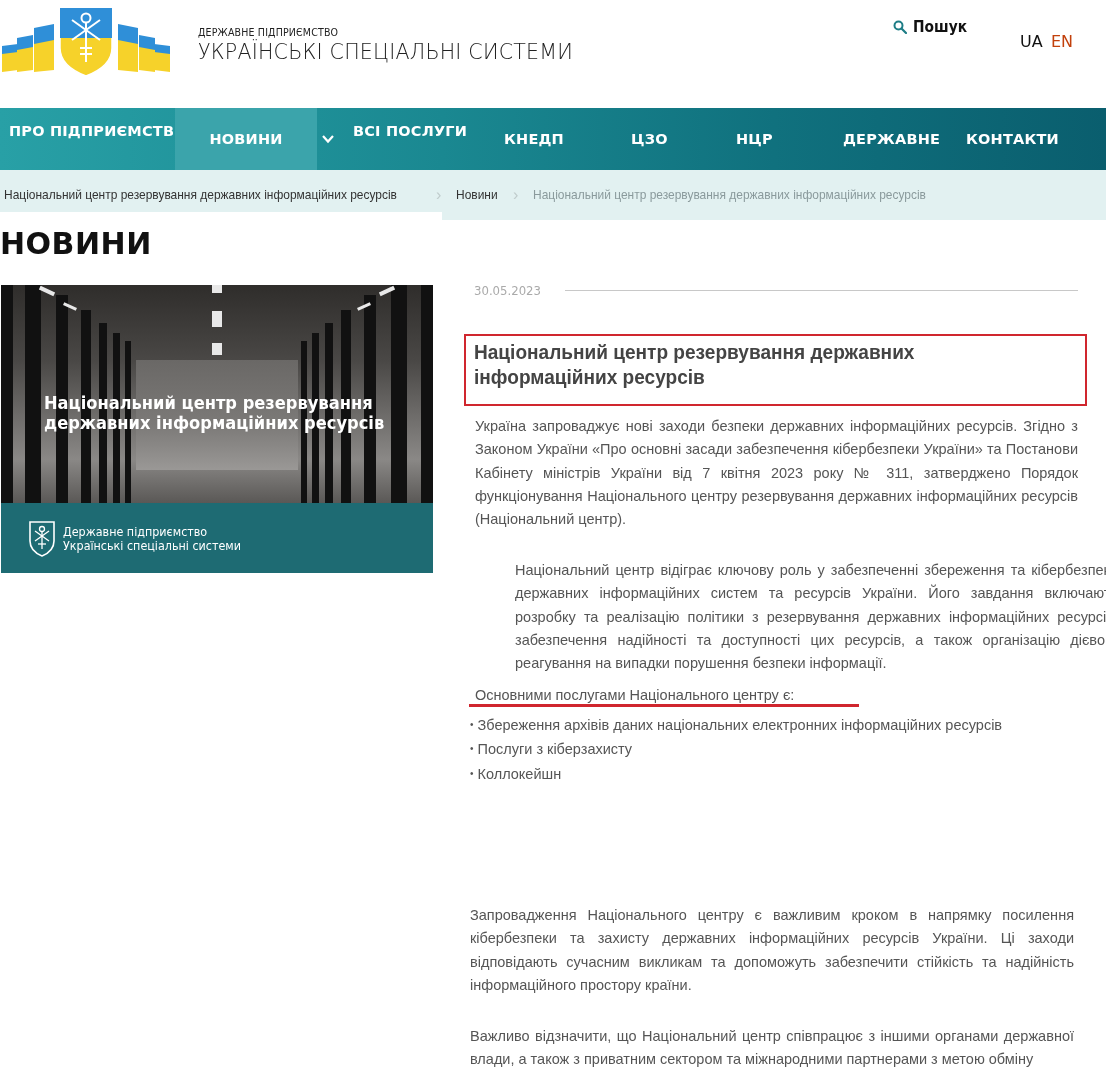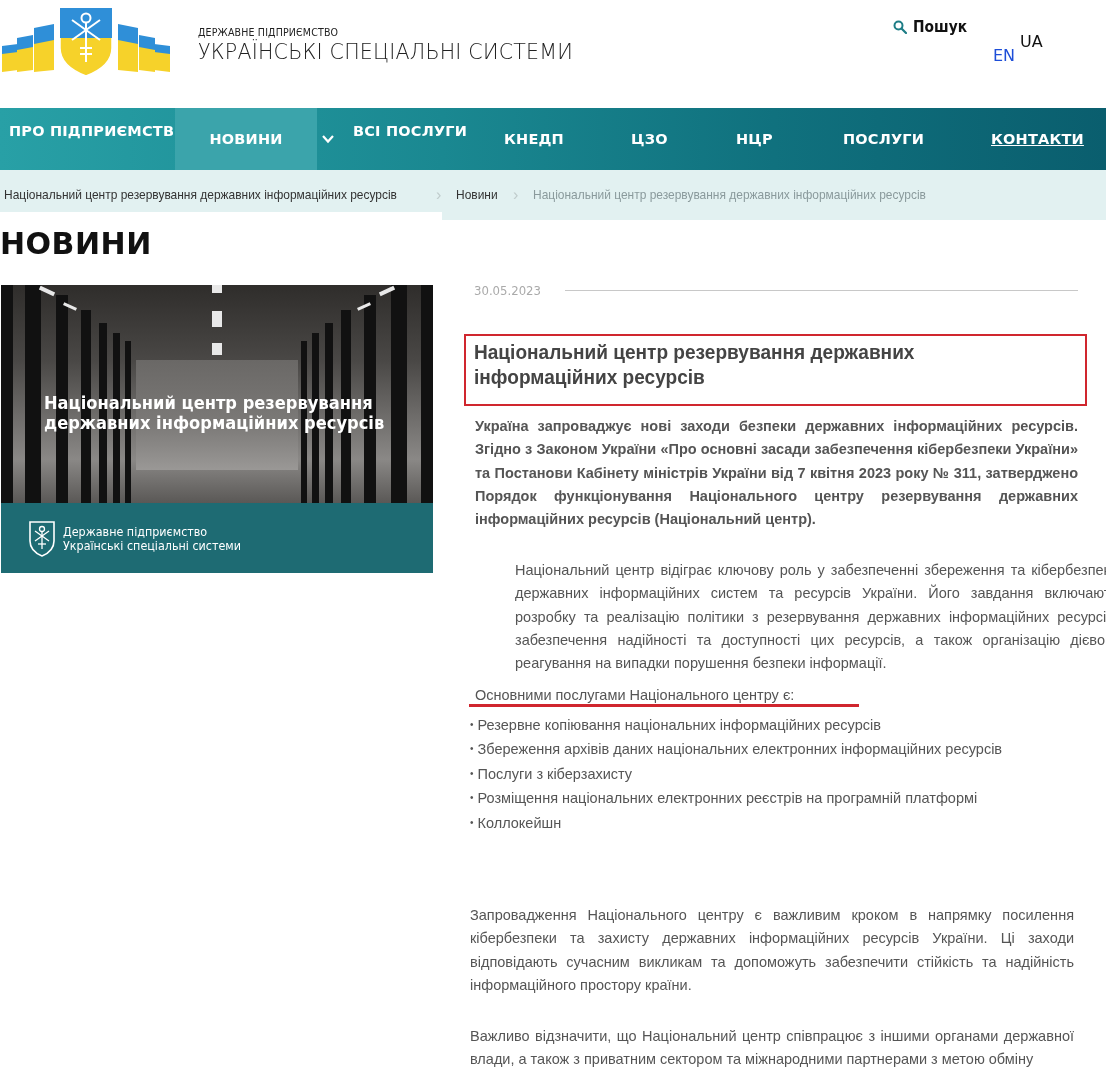--- a/index.html
+++ b/index.html
@@ -9,21 +9,21 @@
   
   .header { position: absolute; left: 0; top: 0; width: 1106px; height: 108px; background: #fff; }
   .logo { position: absolute; left: 0; top: 4px; width: 172px; height: 72px; }
   .brand-sub { position: absolute; left: 198px; top: 26px; font-size: 11px; letter-spacing: 0.2px; color: #222; font-family: "DejaVu Sans", sans-serif; transform: scaleX(0.86); transform-origin: left; }
   .brand-main { position: absolute; left: 198px; top: 40px; font-size: 21px; color: #222; font-family: "DejaVu Sans", sans-serif; font-weight: 300; letter-spacing: 0.2px; transform: scaleX(0.98); transform-origin: left; }
   .search { position: absolute; left: 893px; top: 18px; display: flex; align-items: center; gap: 6px; cursor: pointer; }
   .search svg { width: 14px; height: 14px; }
   .search-label { font-size: 15px; font-weight: bold; color: #111; font-family: "DejaVu Sans", sans-serif; transform: scaleX(0.92); transform-origin: left; }
   .lang { position: absolute; top: 32px; font-size: 16px; font-family: "DejaVu Sans", sans-serif; }
   .lang-ua { left: 1020px; color: #111; text-align: right; }
-  .lang-en { left: 993px; color: #1d4ed8; margin-top: 14px; }
+  .lang-en { left: 1051px; color: #c2410c; }
 
   
   .nav { position: absolute; left: 0; top: 108px; width: 1106px; height: 62px; background: linear-gradient(90deg, #28a0a6 0%, #1a8891 40%, #10717e 70%, #0a5e6e 100%); }
   .nav-item { position: absolute; color: #fff; font-family: "DejaVu Sans", sans-serif; font-size: 14.5px; font-weight: 600; letter-spacing: 0.2px; cursor: pointer; white-space: nowrap; }
   .nav-item.active { background: #3ba4ab; height: 62px; top: 0; }
   .nav-chevron { position: absolute; left: 320px; top: 24px; width: 16px; height: 14px; cursor: pointer; }
 
   
   .crumbs { position: absolute; left: 0; top: 170px; width: 1106px; height: 50px; background: #e2f1f1; }
   .crumbs-notch { position: absolute; left: 0; top: 212px; width: 442px; height: 8px; background: #ffffff; }
@@ -46,21 +46,21 @@
   .img-footer-logo { position: absolute; left: 26px; top: 16px; width: 30px; height: 38px; }
   .img-footer-text { position: absolute; left: 62px; top: 22px; font-size: 12px; line-height: 14px; color: #fff; font-family: "DejaVu Sans", sans-serif; white-space: nowrap; transform: scaleX(0.93); transform-origin: left; }
 
   
   .date { position: absolute; left: 474px; top: 283px; font-size: 13px; color: #aaa; font-family: "DejaVu Sans", sans-serif; transform: scaleX(0.9); transform-origin: left; }
   .date-line { position: absolute; left: 565px; top: 290px; width: 513px; height: 1px; background: #c8c8c8; }
   .title-box { position: absolute; left: 464px; top: 334px; width: 623px; height: 72px; border: 2px solid #d0262e; }
   .article-title { position: absolute; left: 474px; top: 339px; width: 560px; font-size: 20.5px; font-weight: bold; color: #444; font-family: "Liberation Sans", sans-serif; line-height: 25px; transform: scaleX(0.93); transform-origin: left; }
 
   .para { position: absolute; font-size: 14.5px; color: #555; font-family: "Liberation Sans", sans-serif; line-height: 23.3px; text-align: justify; text-align-last: left; }
-  .p1 { left: 475px; top: 415px; width: 603px; font-weight: bold; }
+  .p1 { left: 475px; top: 415px; width: 603px; }
   .p2 { left: 475px; top: 559px; width: 603px; margin-left: 40px; }
   .services-heading { position: absolute; left: 475px; top: 687px; font-size: 14.5px; color: #555; font-family: "Liberation Sans", sans-serif; }
   .red-underline { position: absolute; left: 469px; top: 704px; width: 390px; height: 3px; background: #d0262e; }
   .svc-list { position: absolute; left: 470px; top: 713px; list-style: none; }
   .svc-list li { font-size: 14.5px; color: #555; font-family: "Liberation Sans", sans-serif; line-height: 23.4px; white-space: nowrap; }
   .svc-list li::before { content: "•"; font-size: 10px; margin-right: 4px; vertical-align: 2px; }
   .p3 { left: 470px; top: 904px; width: 604px; }
   .p4 { left: 470px; top: 1025px; width: 604px; }
 </style>
 </head>
@@ -109,22 +109,22 @@
 <div class="nav">
   <div class="nav-item" style="left:9px; top:15px;">ПРО ПІДПРИЄМСТВО</div>
   <div class="nav-item active" style="left:175px; width:142px; padding-top:23px; text-align:center;">НОВИНИ</div>
   <svg class="nav-chevron" viewBox="0 0 16 14">
     <polyline points="3,4 8,9.5 13,4" fill="none" stroke="#fff" stroke-width="2.2"></polyline>
   </svg>
   <div class="nav-item" style="left:353px; top:15px;">ВСІ ПОСЛУГИ</div>
   <div class="nav-item" style="left:504px; top:23px;">КНЕДП</div>
   <div class="nav-item" style="left:631px; top:23px;">ЦЗО</div>
   <div class="nav-item" style="left:736px; top:23px;">НЦР</div>
-  <div class="nav-item" style="left:843px; top:23px;">ПОСЛУГИ</div>
-  <div class="nav-item" style="left:991px; top:23px;text-decoration:underline;">КОНТАКТИ</div>
+  <div class="nav-item" style="left:843px; top:23px;">ДЕРЖАВНЕ</div>
+  <div class="nav-item" style="left:966px; top:23px;">КОНТАКТИ</div>
 </div>
 
 <div class="crumbs"></div>
 <div class="crumbs-notch"></div>
 <span class="crumb crumb-link" style="left:4px;">Національний центр резервування державних інформаційних ресурсів</span>
 <span class="crumb-sep" style="left:436px;">›</span>
 <span class="crumb crumb-link" style="left:456px;">Новини</span>
 <span class="crumb-sep" style="left:513px;">›</span>
 <span class="crumb crumb-current" style="left:533px;">Національний центр резервування державних інформаційних ресурсів</span>
 
@@ -184,21 +184,19 @@
 <div class="title-box"></div>
 <h2 class="article-title">Національний центр резервування державних інформаційних ресурсів</h2>
 
 <p class="para p1">Україна запроваджує нові заходи безпеки державних інформаційних ресурсів. Згідно з Законом України «Про основні засади забезпечення кібербезпеки України» та Постанови Кабінету міністрів України від 7 квітня 2023 року № 311, затверджено Порядок функціонування Національного центру резервування державних інформаційних ресурсів (Національний центр).</p>
 <p class="para p2">Національний центр відіграє ключову роль у забезпеченні збереження та кібербезпеки державних інформаційних систем та ресурсів України. Його завдання включають розробку та реалізацію політики з резервування державних інформаційних ресурсів, забезпечення надійності та доступності цих ресурсів, а також організацію дієвого реагування на випадки порушення безпеки інформації.</p>
 
 <div class="services-heading">Основними послугами Національного центру є:</div>
 <div class="red-underline"></div>
 
 <ul class="svc-list">
-  <li>Резервне копіювання національних інформаційних ресурсів</li>
   <li>Збереження архівів даних національних електронних інформаційних ресурсів</li>
   <li>Послуги з кіберзахисту</li>
-  <li>Розміщення національних електронних реєстрів на програмній платформі</li>
   <li>Коллокейшн</li>
 </ul>
 
 <p class="para p3">Запровадження Національного центру є важливим кроком в напрямку посилення кібербезпеки та захисту державних інформаційних ресурсів України. Ці заходи відповідають сучасним викликам та допоможуть забезпечити стійкість та надійність інформаційного простору країни.</p>
 <p class="para p4">Важливо відзначити, що Національний центр співпрацює з іншими органами державної влади, а також з приватним сектором та міжнародними партнерами з метою обміну</p>
 
 </body></html>

